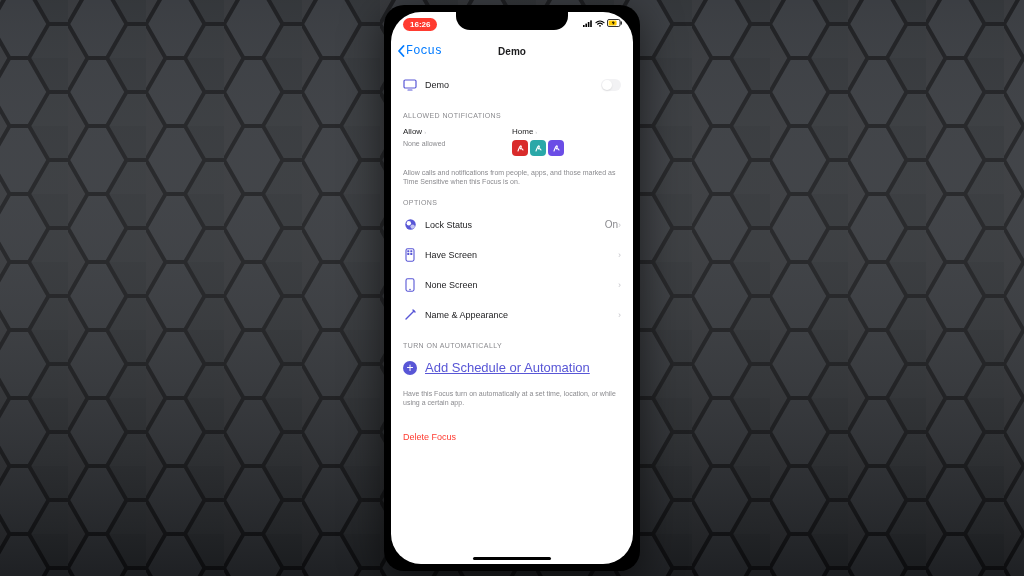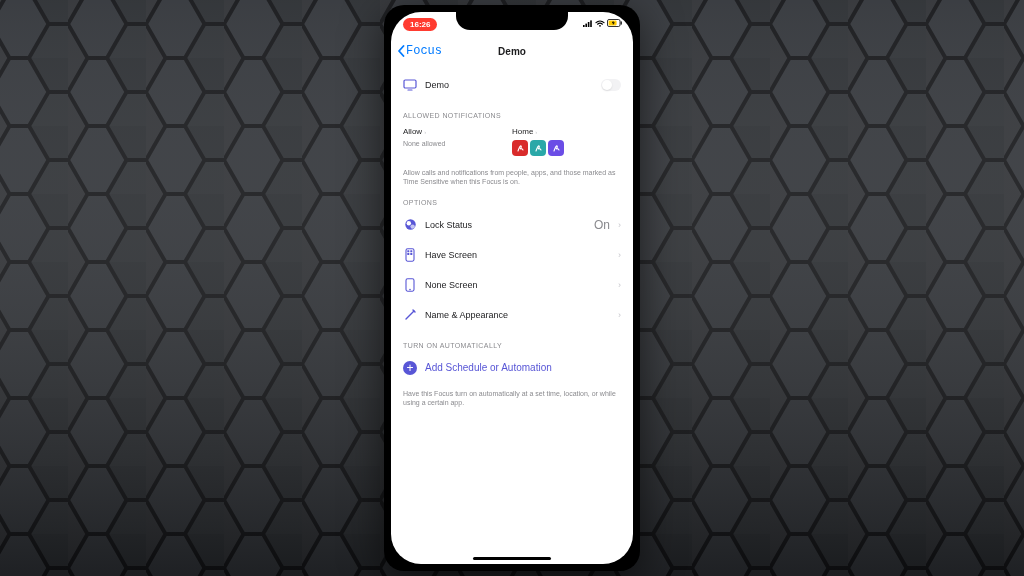--- a/index.html
+++ b/index.html
@@ -16,39 +16,39 @@
   
   .nav{position:relative;height:26px;display:flex;align-items:center;justify-content:center;}
   .back{position:absolute;left:6px;color:#007aff;display:flex;align-items:center;font-size:12px;font-family:Liberation Mono, monospace;}
   .back svg{margin-right:1px;}
   .title{font-weight:600;font-size:10px;}
   
   .content{padding:0 0 8px;}
   .row{display:flex;align-items:center;padding:7px 12px;min-height:16px;position:relative;}
   .row .ic{width:14px;height:14px;margin-right:8px;display:flex;align-items:center;justify-content:center;flex:0 0 14px;}
   .row .lbl{flex:1;font-size:9px;}
-  .row .val{color:#8a8a8e;font-size:12px;margin-right:8px;}
+  .row .val{color:#8a8a8e;font-size:10px;margin-right:0;}
   .chev{color:#c7c7cc;font-size:9px;}
   .sec-head{padding:12px 12px 4px;font-size:7px;letter-spacing:.4px;color:#8a8a8e;text-transform:uppercase;}
   .sm-note{padding:6px 12px 0;font-size:7px;line-height:1.35;color:#8a8a8e;}
   .toggle{width:20px;height:12px;border-radius:6px;background:#f2f2f4;position:relative;}
   .toggle::after{content:"";position:absolute;left:1px;top:1px;width:10px;height:10px;border-radius:50%;background:#fff;box-shadow:0 1px 2px rgba(0,0,0,.1);}
   .allowed{display:flex;gap:0;padding:4px 12px 6px;}
   .al-col{flex:1;}
   .al-hd{font-size:8px;color:#1c1c1e;margin-bottom:4px;}
   .al-mini{font-size:6px;color:#c7c7cc;margin-left:2px;}
   .al-sub{font-size:7px;color:#8a8a8e;}
   .app-stack{display:flex;gap:2px;}
   .app-ic{width:16px;height:16px;border-radius:4px;display:flex;align-items:center;justify-content:center;}
   .ai-red{background:#d92b2b;}
   .ai-teal{background:#2aa8a8;}
   .ai-purple{background:#6b4de6;}
   .app-ic svg{display:block;}
   .plus{width:14px;height:14px;border-radius:50%;background:#5856d6;display:flex;align-items:center;justify-content:center;color:#fff;font-size:12px;line-height:1;margin-right:8px;flex:0 0 14px;}
-  .link-p{color:#5856d6;font-size:10px;}
+  .link-p{color:#5856d6;font-size:13px;text-decoration:underline;}
   .danger{color:#ff3b30;font-size:9px;}
   .home-ind{position:absolute;bottom:4px;left:50%;transform:translateX(-50%);width:78px;height:3px;border-radius:2px;background:#000;}
 </style>
 </head>
 <body>
 
 <div class="bg">
 <svg width="1024" height="576" viewBox="0 0 1024 576">
   <defs>
     <pattern id="hex" width="78" height="68" patternUnits="userSpaceOnUse" patternTransform="translate(-10,-10)">
@@ -208,18 +208,21 @@
         <span class="chev">›</span>
       </div>
 
       <div class="sec-head">TURN ON AUTOMATICALLY</div>
       <div class="row">
         <span class="plus">+</span>
         <span class="link-p">Add Schedule or Automation</span>
       </div>
       <div class="sm-note">Have this Focus turn on automatically at a set time, location, or while using a certain app.</div>
 
+      <div class="row" style="margin-top:14px;">
+        <span class="danger">Delete Focus</span>
+      </div>
 
     </div>
 
     <div class="home-ind"></div>
   </div>
 </div>
 
 </body></html>

